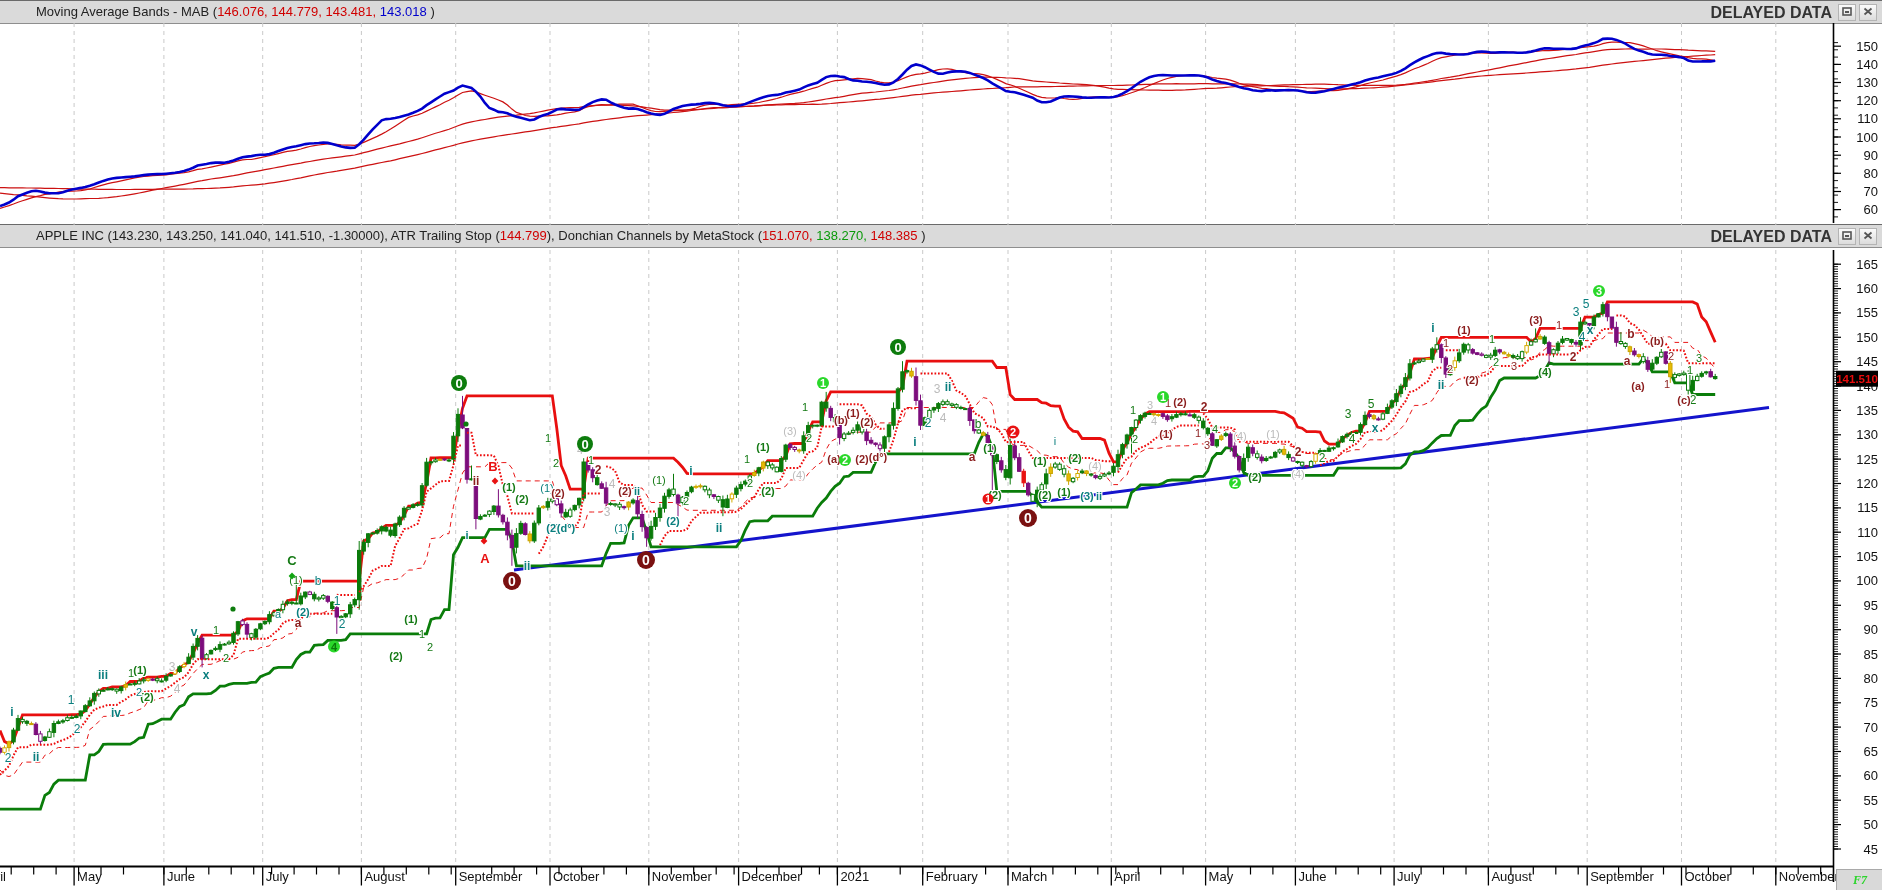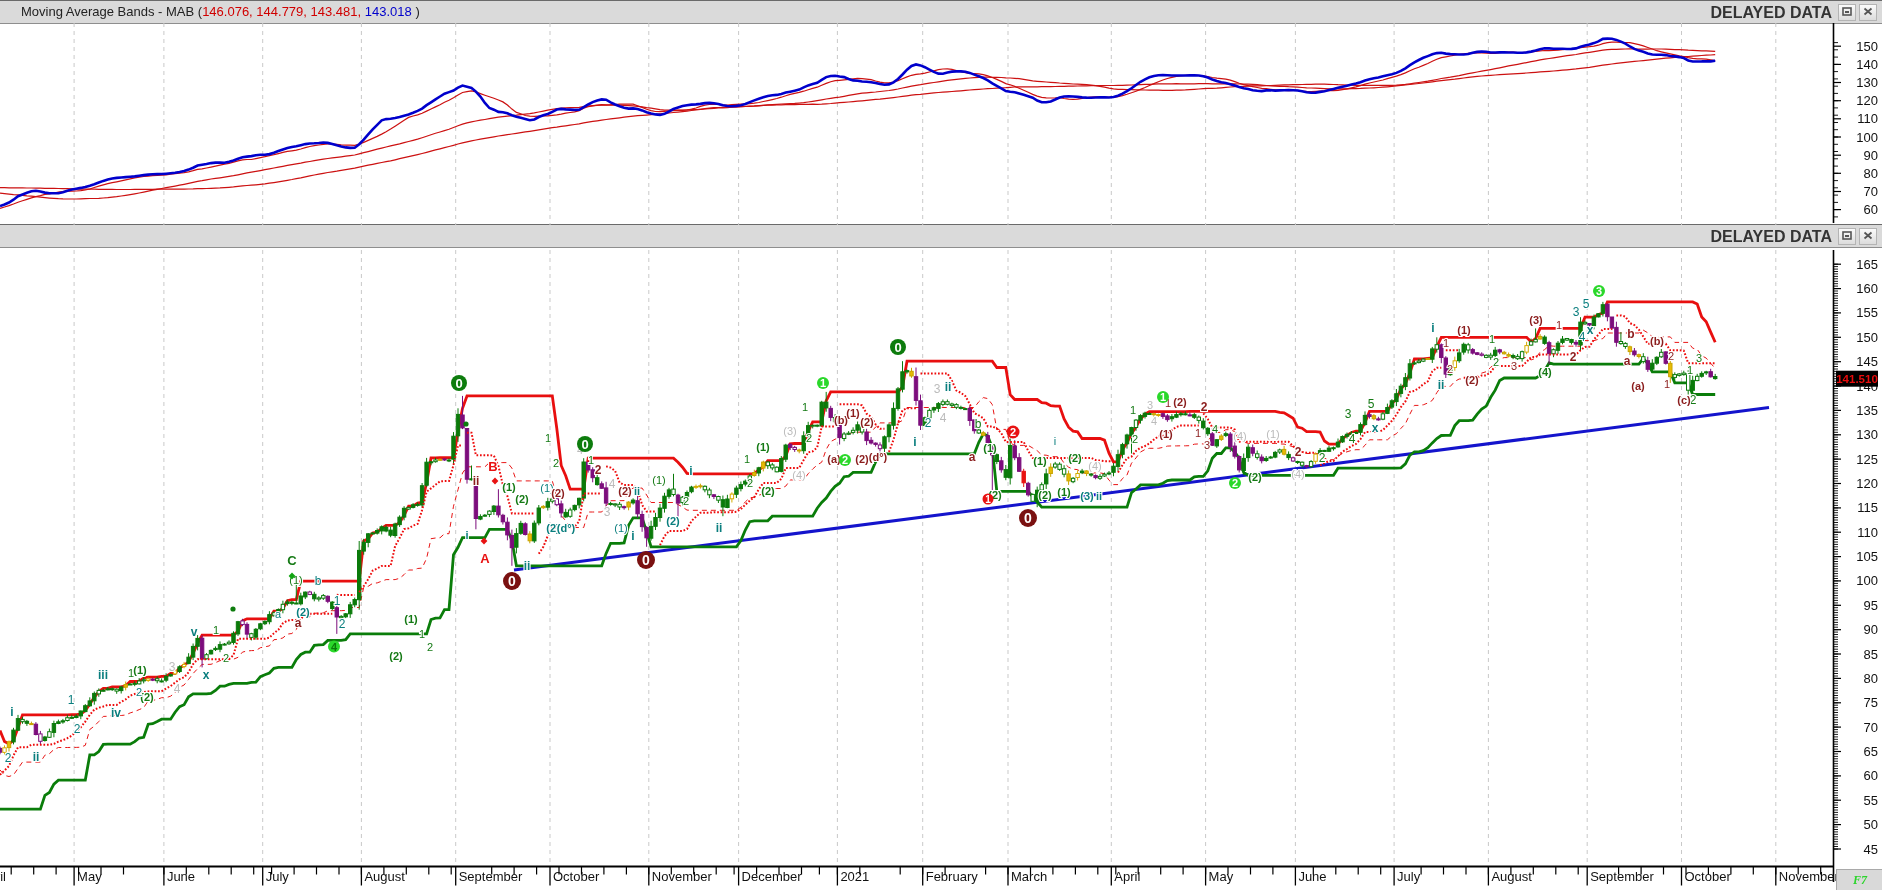--- a/index.html
+++ b/index.html
@@ -1,34 +1,35 @@
 <!DOCTYPE html>
 <html><head><meta charset="utf-8"><title>chart</title><style>
 html,body{margin:0;padding:0;width:1882px;height:890px;background:#fff;overflow:hidden}
 body{font-family:"Liberation Sans",sans-serif;position:relative}
 .tb{position:absolute;left:0;width:1882px;height:22px;background:#dadada;border-top:1px solid #6a6a6a;border-bottom:1px solid #8e8e8e;font-size:13px;color:#222;white-space:nowrap}
-.tb .ttl{position:absolute;left:21px;top:3px}
+.tb .ttl{position:absolute;left:36px;top:3px}
 .r{color:#d00000}.b{color:#0000cc}.g{color:#0a9a0a}
 .dd{position:absolute;right:50px;top:3px;color:#333;font-weight:bold;font-size:16px}
 .wbtn{position:absolute;top:3px;width:16px;height:15px;background:linear-gradient(#fbfbfb,#dcdcdc);border:1px solid #b4b4b4;display:inline-block;text-align:center;line-height:13px}
 .wb1{right:26px}.wb2{right:5px}
 svg text{font-family:"Liberation Sans",sans-serif}
 </style></head><body>
 <div class="tb" style="top:0">
     <span class="ttl">Moving Average Bands - MAB (<span class="r">146.076, 144.779, 143.481,</span> <span class="b">143.018</span> )</span>
     <span class="dd">DELAYED DATA</span>
     <span class="wbtn wb1"><svg width="10" height="9">
         <rect x="1" y="1" width="8" height="7" fill="none" stroke="#555" stroke-width="1.6"></rect>
         <rect x="3" y="4" width="4" height="2" fill="#555"></rect>
       </svg></span>
     <span class="wbtn wb2"><svg width="10" height="9">
         <path d="M1.5 1.5L8.5 7.5M8.5 1.5L1.5 7.5" stroke="#555" stroke-width="1.8"></path>
       </svg></span>
   </div>
 <div class="tb" style="top:224px">
+    <span class="ttl">APPLE INC (143.230, 143.250, 141.040, 141.510, -1.30000), ATR Trailing Stop (<span class="r">144.799</span>), Donchian Channels by MetaStock (<span class="r">151.070,</span> <span class="g">138.270,</span> <span class="r">148.385</span> )</span>
     <span class="dd">DELAYED DATA</span>
     <span class="wbtn wb1"><svg width="10" height="9">
         <rect x="1" y="1" width="8" height="7" fill="none" stroke="#555" stroke-width="1.6"></rect>
         <rect x="3" y="4" width="4" height="2" fill="#555"></rect>
       </svg></span>
     <span class="wbtn wb2"><svg width="10" height="9">
         <path d="M1.5 1.5L8.5 7.5M8.5 1.5L1.5 7.5" stroke="#555" stroke-width="1.8"></path>
       </svg></span>
   </div>
 <svg width="1882" height="202" style="position:absolute;left:0;top:23px">

